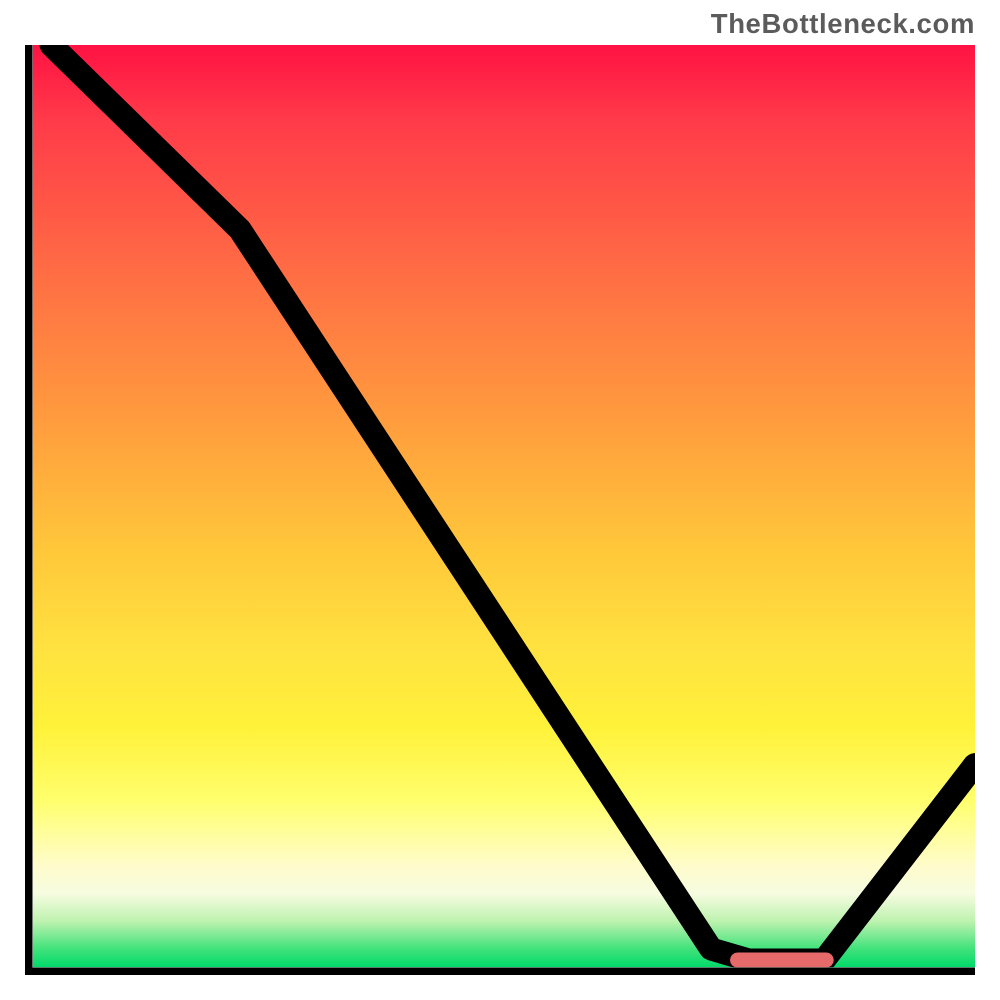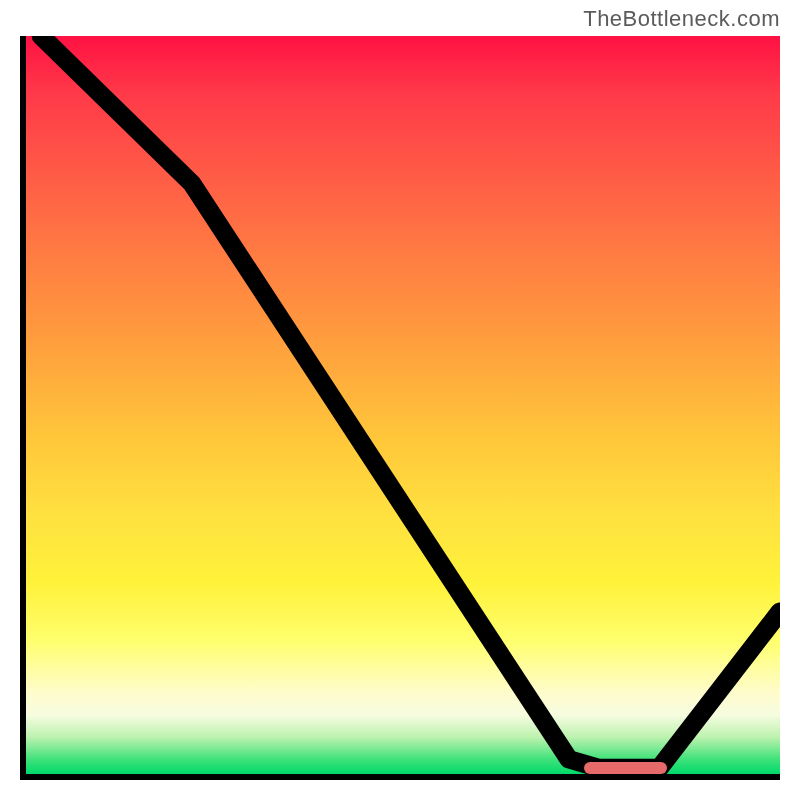--- a/index.html
+++ b/index.html
@@ -8,20 +8,21 @@
     width: 800px;
     height: 800px;
     overflow: hidden;
     font-family: Arial, Helvetica, sans-serif;
     background: #fff;
   }
   .page {
     position: relative;
     width: 800px;
     height: 800px;
+    font-weight: bold;
   }
   .watermark {
     position: absolute;
     top: 6px;
     right: 20px;
     font-size: 22px;
     color: #5b5b5b;
     letter-spacing: 0.5px;
     z-index: 5;
     user-select: none;

